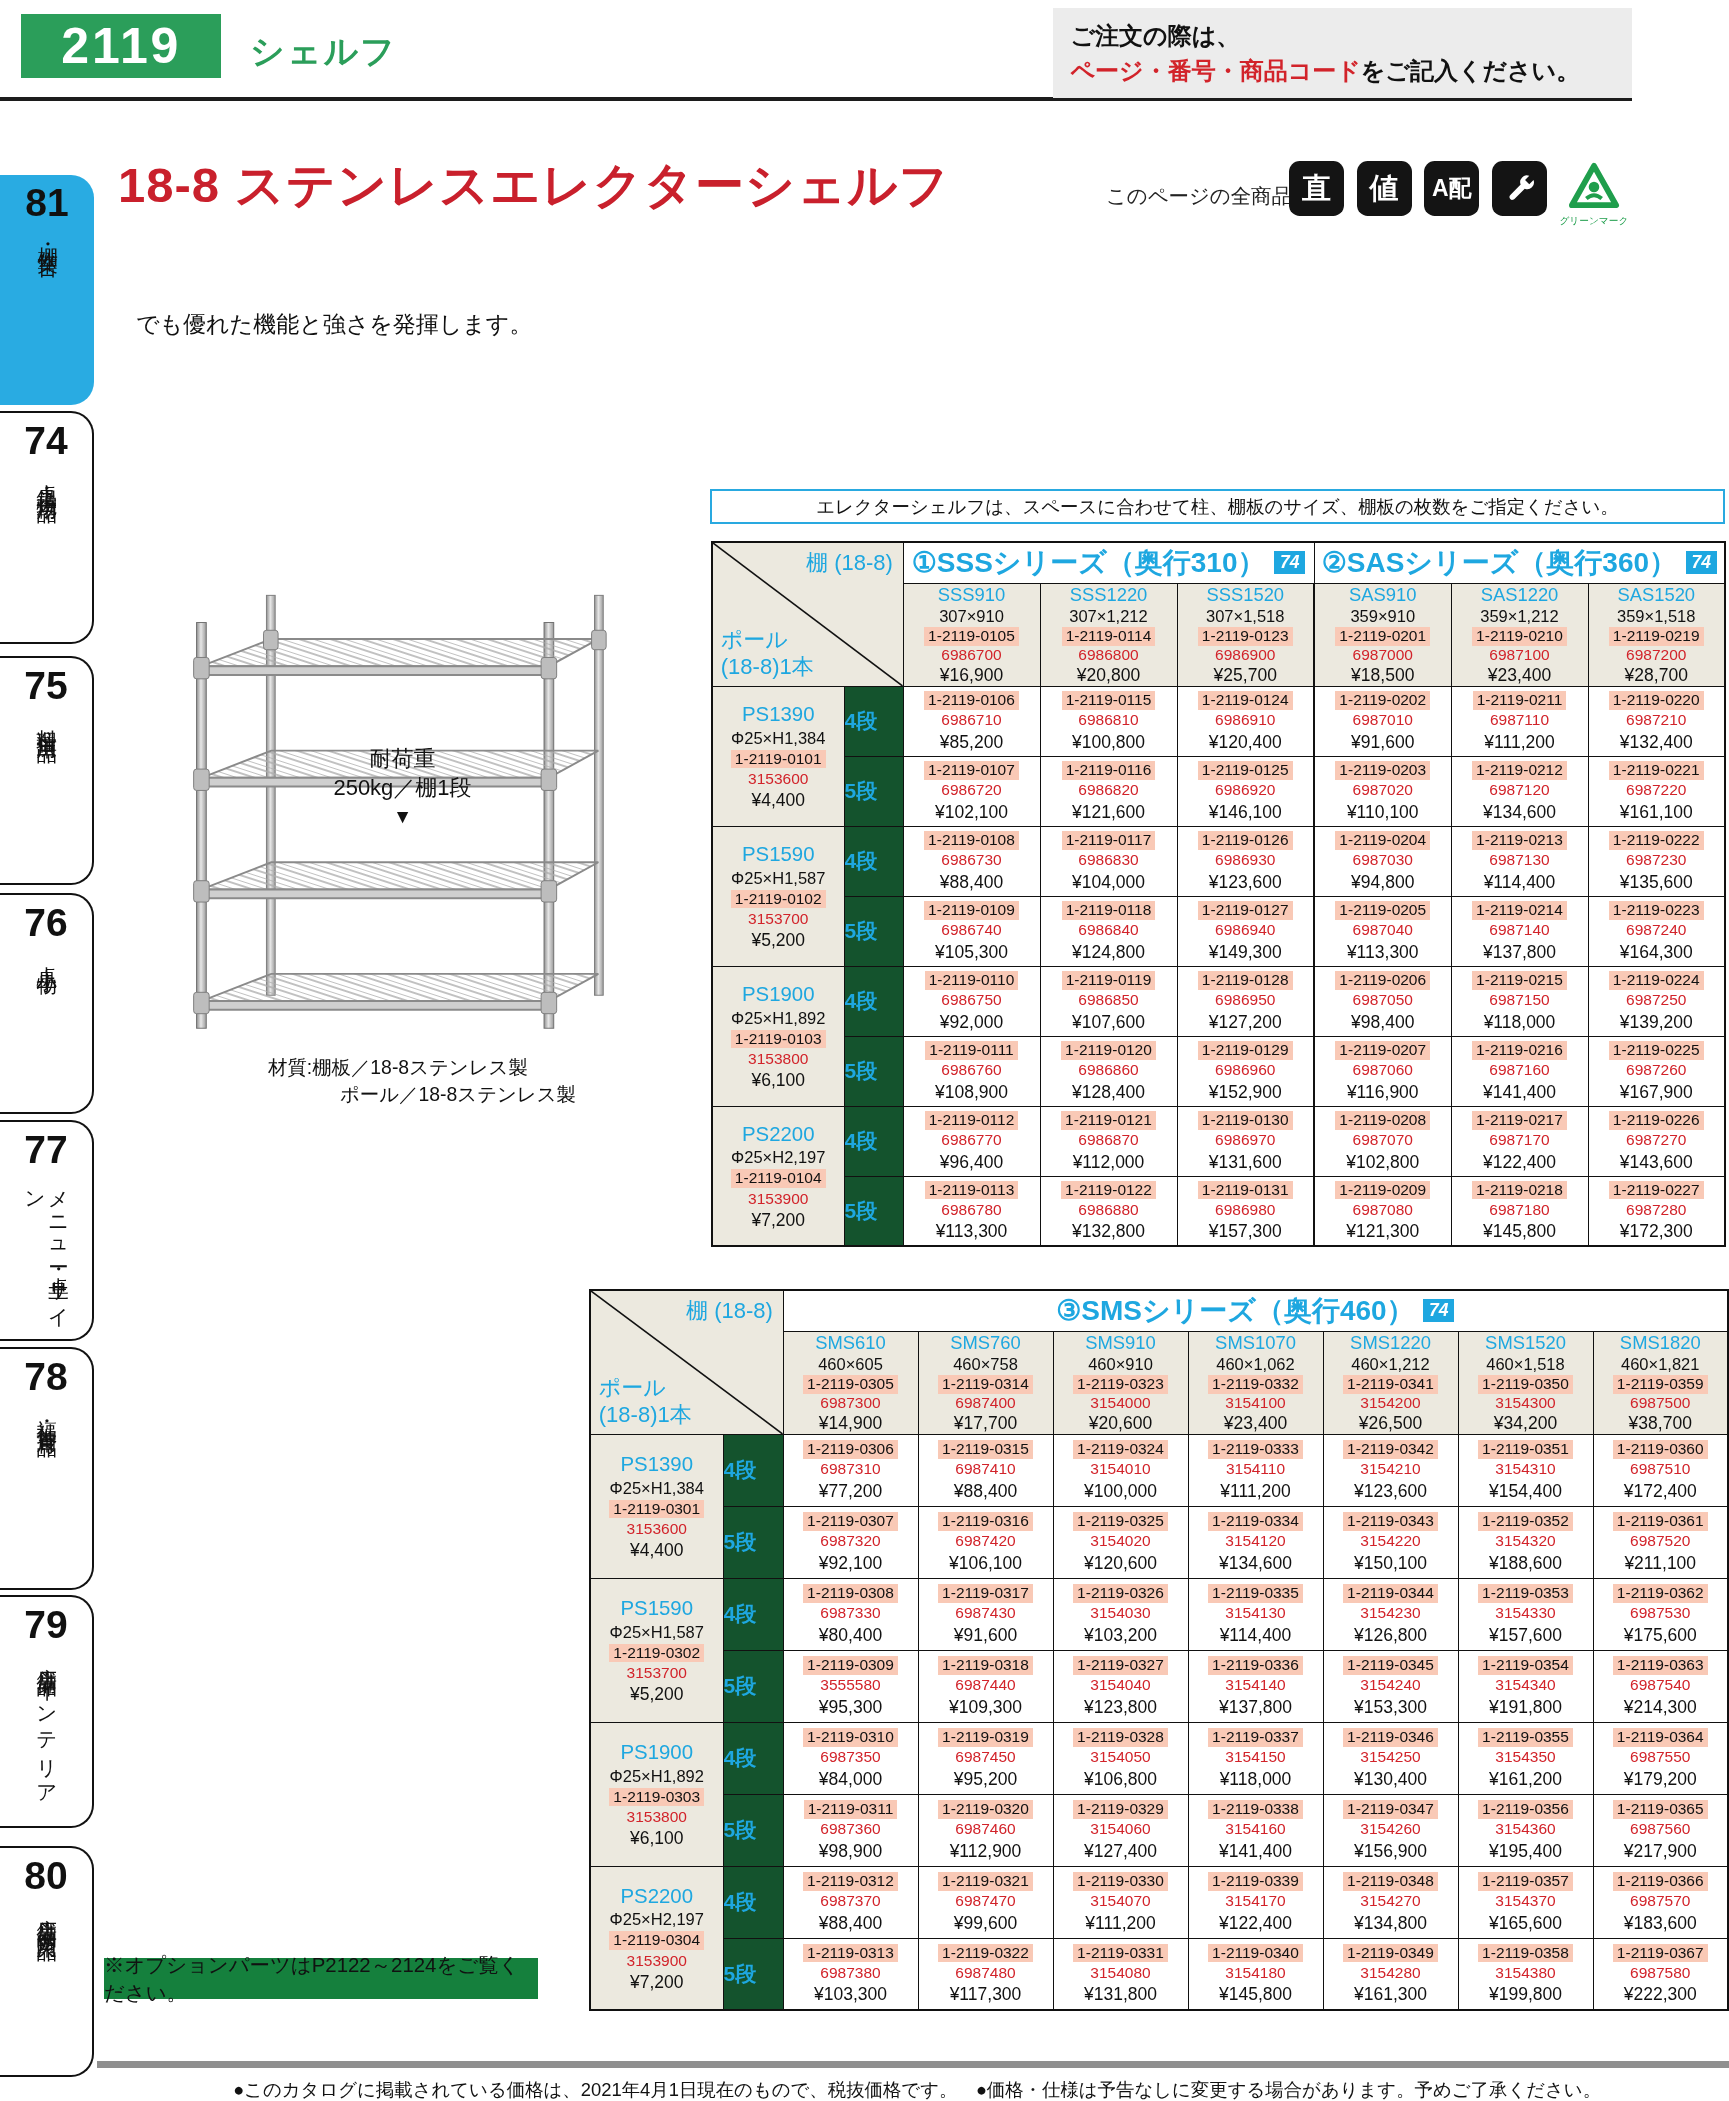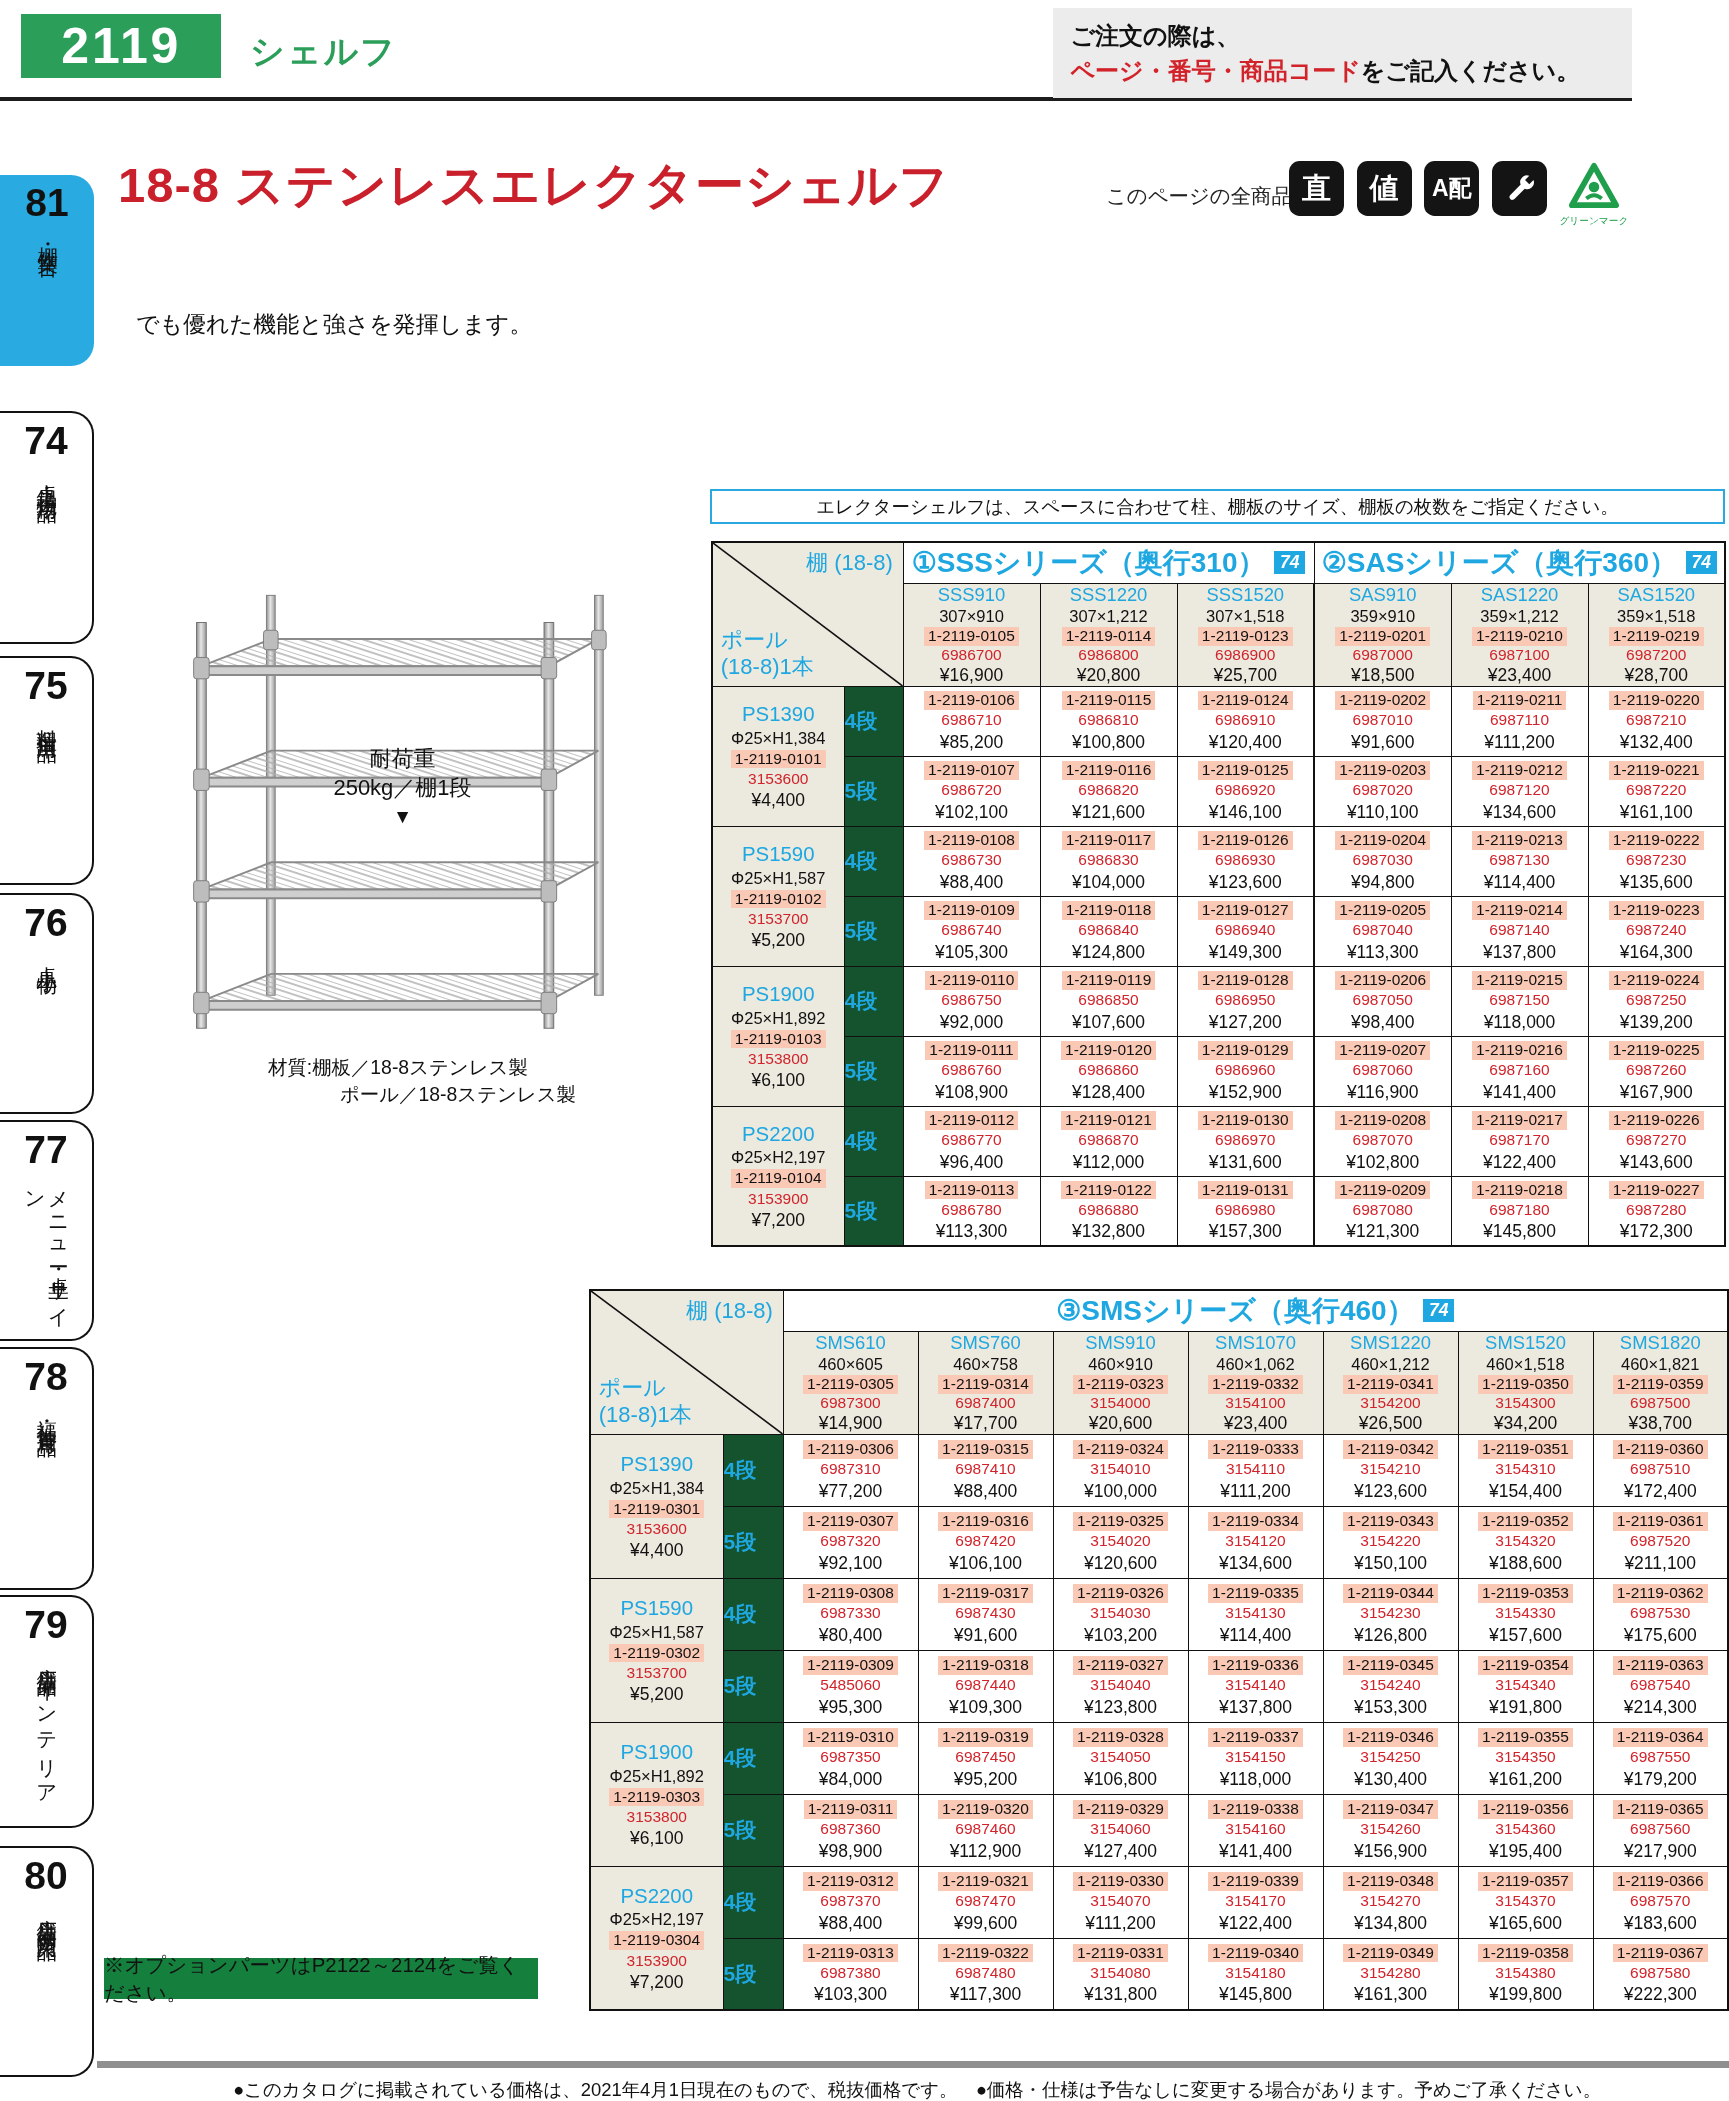--- a/index.html
+++ b/index.html
@@ -14,21 +14,21 @@
     box-sizing:border-box;padding:11.6px 17.5px;font-size:24px;font-weight:bold;line-height:1.45;}
   .order-red{color:#d2232a;}
   
   .side-tab{position:absolute;left:0;width:94px;box-sizing:border-box;background:#fff;
     border:2.9px solid #111;border-left:none;border-radius:0 23px 23px 0;
     display:flex;flex-direction:column;align-items:center;}
   .side-tab.active{background:#29abe2;border:none;}
   .side-tab .num{font-size:39px;font-weight:bold;color:#111;margin-top:7.8px;line-height:1;}
   .side-tab .vlabel{writing-mode:vertical-rl;text-orientation:upright;font-size:20.4px;color:#111;
     margin-top:7.8px;letter-spacing:2.9px;flex:1;line-height:1.15;}
-  .tab-81{top:175px;height:191px;}
+  .tab-81{top:175px;height:230px;}
   .tab-74{top:411px;height:233px;}
   .tab-75{top:656px;height:229px;}
   .tab-76{top:893px;height:221px;}
   .tab-77{top:1120px;height:221px;}
   .tab-78{top:1347px;height:243px;}
   .tab-79{top:1595px;height:233px;}
   .tab-80{top:1846px;height:231px;}
   
   .main-title{position:absolute;left:118px;top:153px;font-size:49px;font-weight:bold;color:#c9202c;letter-spacing:1px;}
   .all-products-label{position:absolute;left:1106px;top:182px;font-size:20.4px;color:#222;}
@@ -784,21 +784,21 @@
             <td class="data-cell">
               <div><span class="ocode">1-2119-0362</span></div>
               <div class="icode">6987530</div>
               <div class="cprice">¥175,600</div>
             </td>
           </tr>
           <tr class="data-row-t2">
             <td class="tier-cell">5段</td>
             <td class="data-cell">
               <div><span class="ocode">1-2119-0309</span></div>
-              <div class="icode">5485060</div>
+              <div class="icode">3555580</div>
               <div class="cprice">¥95,300</div>
             </td>
             <td class="data-cell">
               <div><span class="ocode">1-2119-0318</span></div>
               <div class="icode">6987440</div>
               <div class="cprice">¥109,300</div>
             </td>
             <td class="data-cell">
               <div><span class="ocode">1-2119-0327</span></div>
               <div class="icode">3154040</div>

